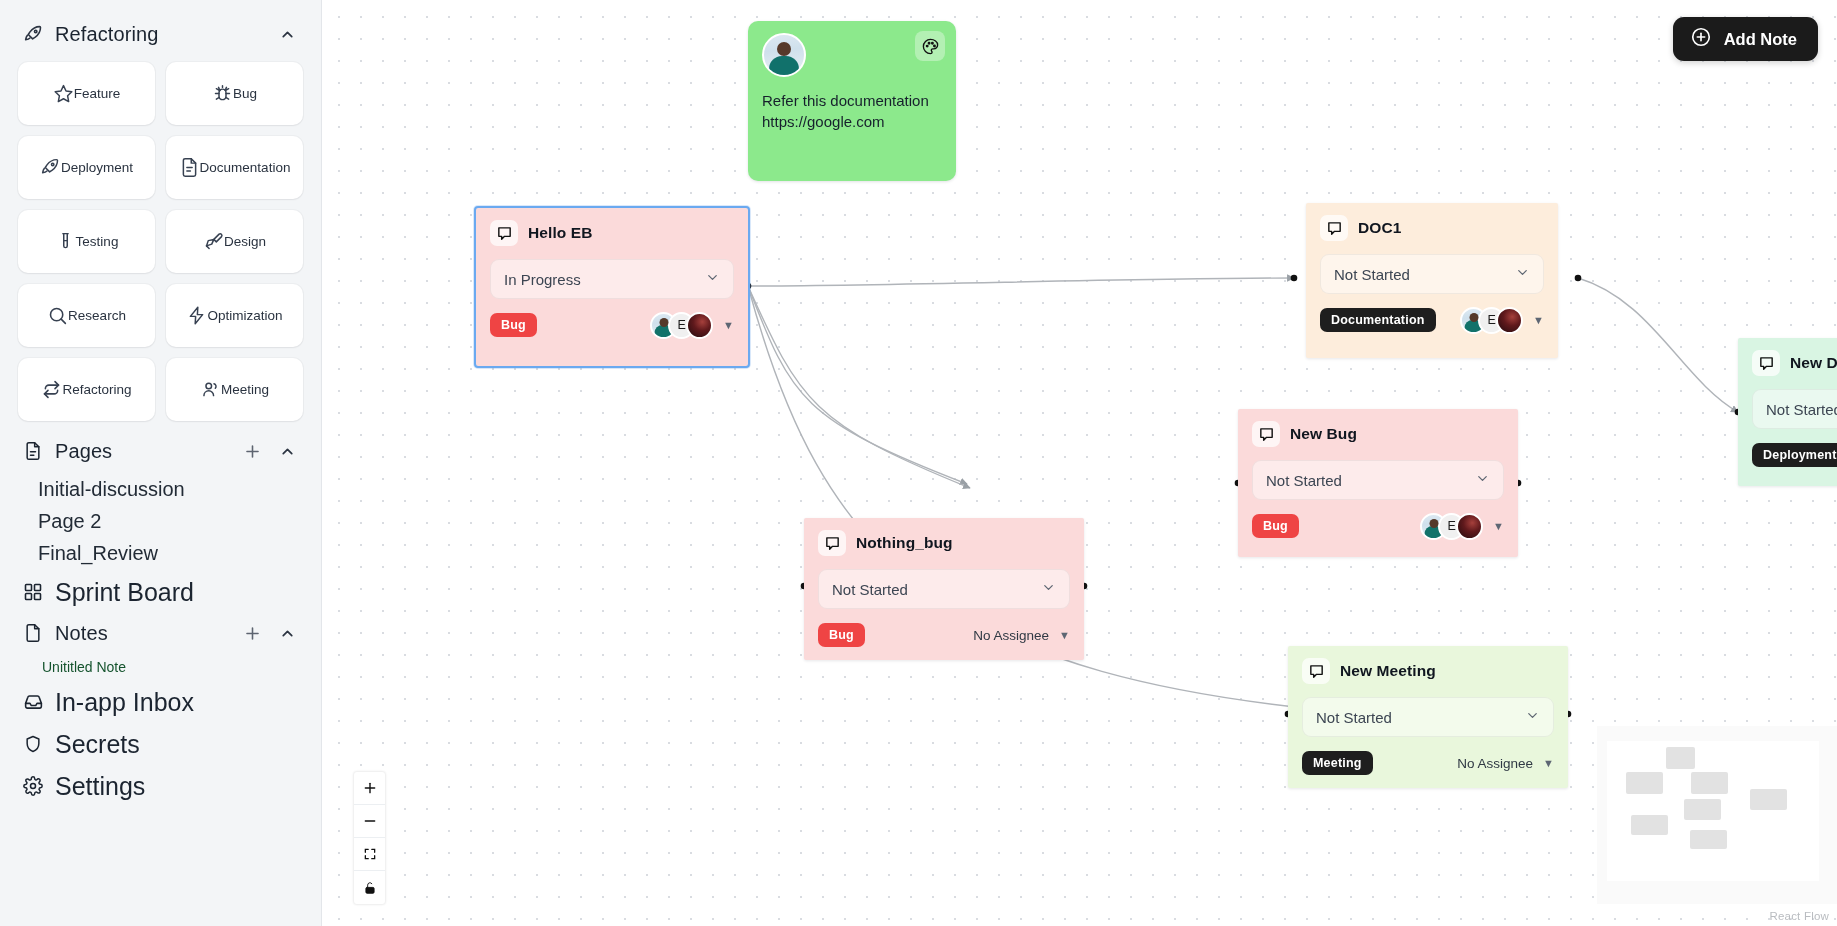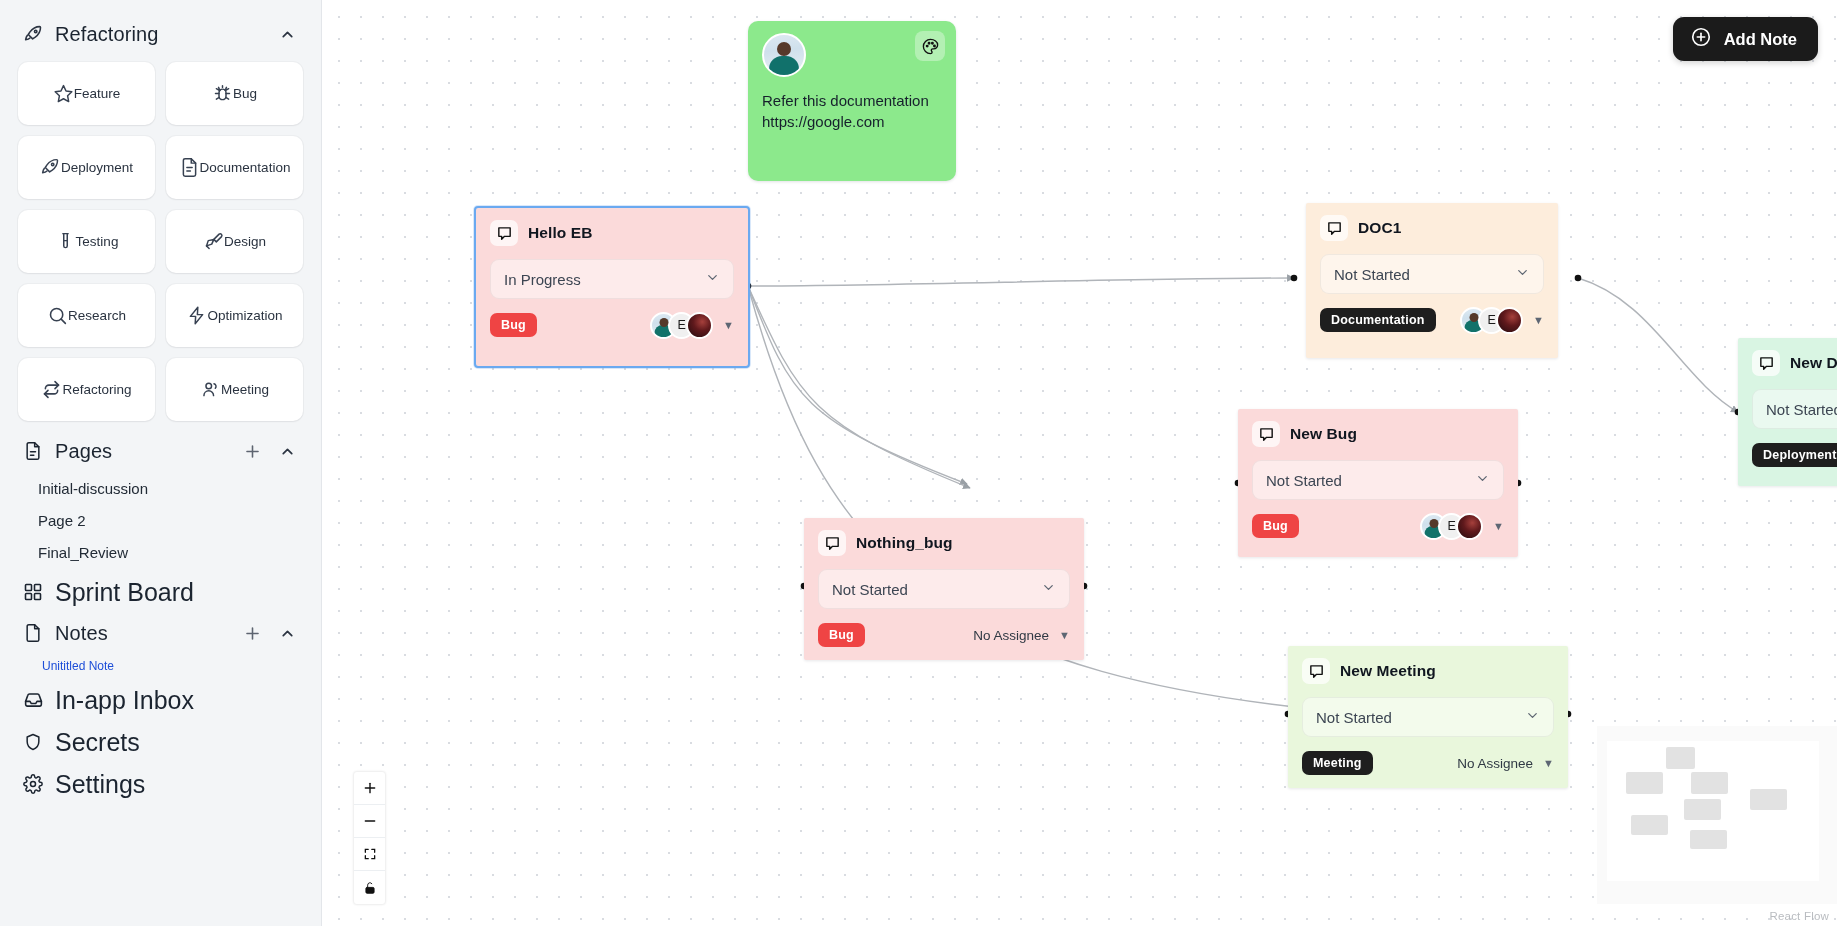--- a/index.html
+++ b/index.html
@@ -43,30 +43,30 @@
     display: flex; align-items: center; justify-content: center;
     box-shadow: 0 1px 2px rgba(16,24,40,.06), 0 0 0 1px rgba(16,24,40,.03);
     cursor: pointer;
     text-align: center;
   }
   .comp-card .ci { color: #374151; display:flex; }
   .comp-card .cl { font-size: 13.5px; color: #2a3340; }
 
   .page-list { margin: 2px 0 2px 0; }
   .page-item {
-    font-size: 15px; color: #222b36; padding: 6px 0 6px 20px; cursor: pointer;
+    font-size: 20px; color: #222b36; padding: 6px 0 6px 20px; cursor: pointer;
     line-height: 20px;
   }
   .nav-row {
     display:flex; align-items:center; gap: 11px;
     height: 42px; padding: 0 4px; cursor: pointer; color:#1b2430;
   }
   .nav-row .nr-icon { width: 22px; height:22px; display:flex;align-items:center;justify-content:center;}
   .nav-row .nr-label { font-size: 25px; }
-  .note-item { font-size: 12px; color: #1d4ed8; padding: 6px 0 6px 24px; cursor: pointer; }
+  .note-item { font-size: 14px; color: #14532d; padding: 6px 0 6px 24px; cursor: pointer; }
 
   
   .canvas {
     position: relative; flex: 1; height: 926px; overflow: hidden;
     background-color: #ffffff;
     background-image: radial-gradient(#d9dce1 1.1px, transparent 1.1px);
     background-size: 22px 22px;
     background-position: 6px 6px;
   }
   .edges { position: absolute; inset: 0; width: 100%; height: 100%; pointer-events: none; }

